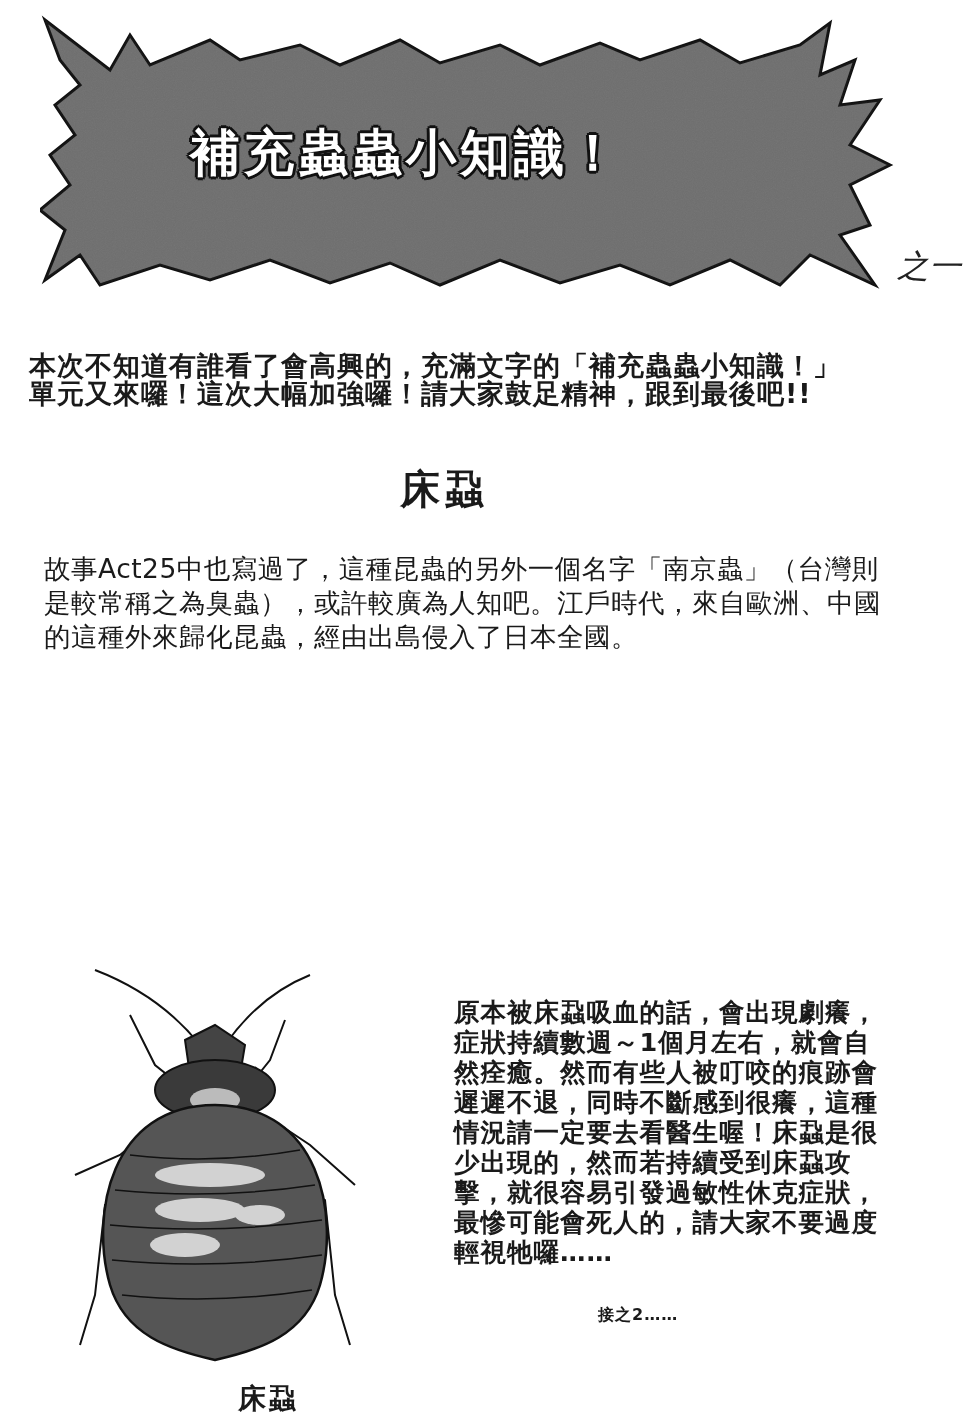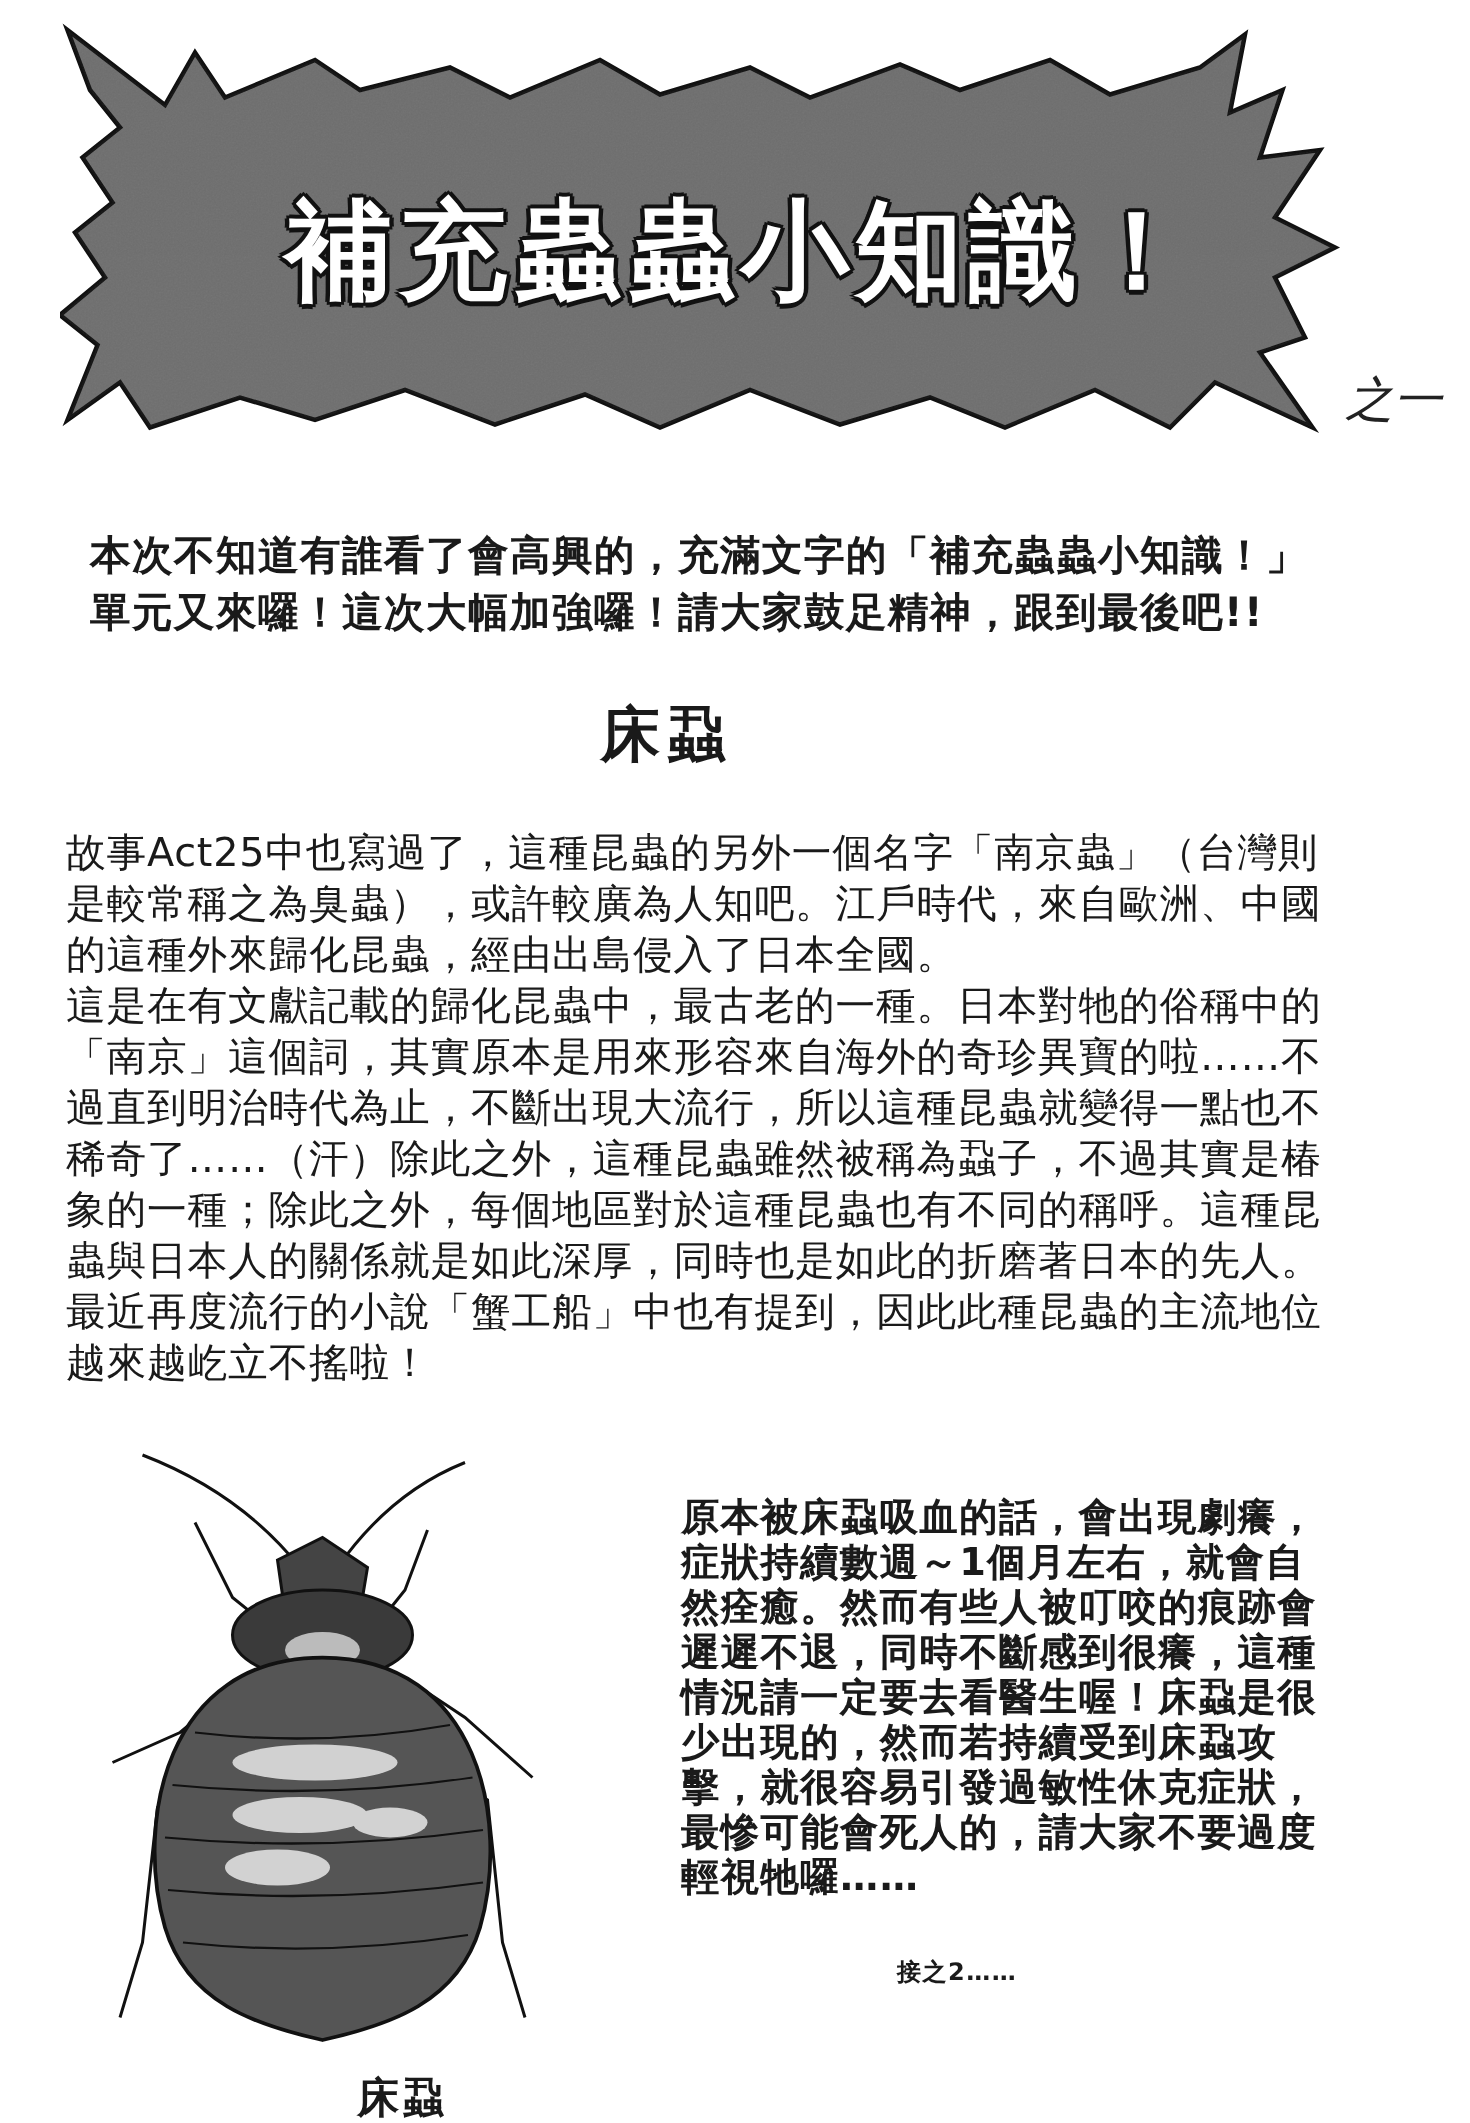--- a/index.html
+++ b/index.html
@@ -7,32 +7,32 @@
       width: 980px; height: 1415px; position: relative; overflow: hidden;
       font-family: "DejaVu Sans", "Liberation Sans", sans-serif;
       color: #1a1a1a;
     }
     .banner {
       position: absolute; left: 40px; top: 15px; width: 860px; height: 285px;
     }
     .banner svg { position: absolute; left: 0; top: 0; }
     .banner-title {
       position: absolute; left: 150px; top: 105px; width: 660px;
-      font-size: 72px; font-weight: bold; color: #ffffff;
+      font-size: 50px; font-weight: bold; color: #ffffff;
       letter-spacing: 4px; white-space: nowrap;
       text-shadow: 3px 0 0 #111, -3px 0 0 #111, 0 3px 0 #111, 0 -3px 0 #111,
                    2px 2px 0 #111, -2px -2px 0 #111, 2px -2px 0 #111, -2px 2px 0 #111;
     }
     .part-label {
       position: absolute; left: 897px; top: 245px;
       font-size: 32px; color: #222; font-style: italic;
     }
     .intro {
-      position: absolute; left: 60px; top: 352px; width: 830px;
-      font-size: 27px; line-height: 38px; font-weight: bold; letter-spacing: 1px;
+      position: absolute; left: 29px; top: 352px; width: 830px;
+      font-size: 27px; line-height: 28px; font-weight: bold; letter-spacing: 1px;
     }
     .section-heading {
       position: absolute; left: 400px; top: 462px;
       font-size: 40px; font-weight: bold; letter-spacing: 4px;
     }
     .body-para {
       position: absolute; left: 44px; top: 552px; width: 840px;
       font-size: 26.5px; line-height: 34px; font-weight: normal; letter-spacing: 0.5px;
     }
     .body-para p { margin: 0; }
@@ -73,21 +73,20 @@
   <div class="banner-title">補充蟲蟲小知識！</div>
 </div>
 <div class="part-label">之一</div>
 
 <div class="intro">本次不知道有誰看了會高興的，充滿文字的「補充蟲蟲小知識！」單元又來囉！這次大幅加強囉！請大家鼓足精神，跟到最後吧!!</div>
 
 <div class="section-heading">床蝨</div>
 
 <div class="body-para">
   <p>故事Act25中也寫過了，這種昆蟲的另外一個名字「南京蟲」（台灣則是較常稱之為臭蟲），或許較廣為人知吧。江戶時代，來自歐洲、中國的這種外來歸化昆蟲，經由出島侵入了日本全國。</p>
-  <p>這是在有文獻記載的歸化昆蟲中，最古老的一種。日本對牠的俗稱中的「南京」這個詞，其實原本是用來形容來自海外的奇珍異寶的啦……不過直到明治時代為止，不斷出現大流行，所以這種昆蟲就變得一點也不稀奇了……（汗）除此之外，這種昆蟲雖然被稱為蝨子，不過其實是椿象的一種；除此之外，每個地區對於這種昆蟲也有不同的稱呼。這種昆蟲與日本人的關係就是如此深厚，同時也是如此的折磨著日本的先人。最近再度流行的小說「蟹工船」中也有提到，因此此種昆蟲的主流地位越來越屹立不搖啦！</p>
 </div>
 
 <div class="illustration">
   <svg width="310" height="420" viewBox="0 0 310 420">
     <g stroke="#111" stroke-width="2" fill="none">
 
       <path d="M140,80 Q100,30 35,5"></path>
       <path d="M165,80 Q200,30 250,10"></path>
 
       <path d="M120,120 L95,100 L70,50"></path>

